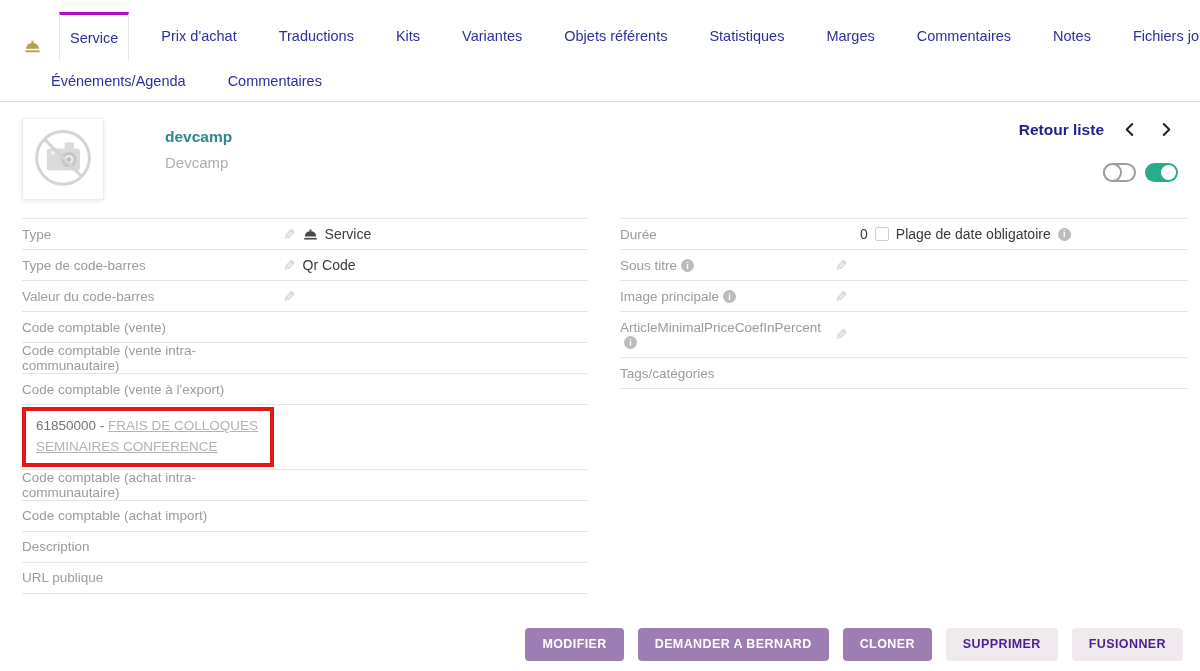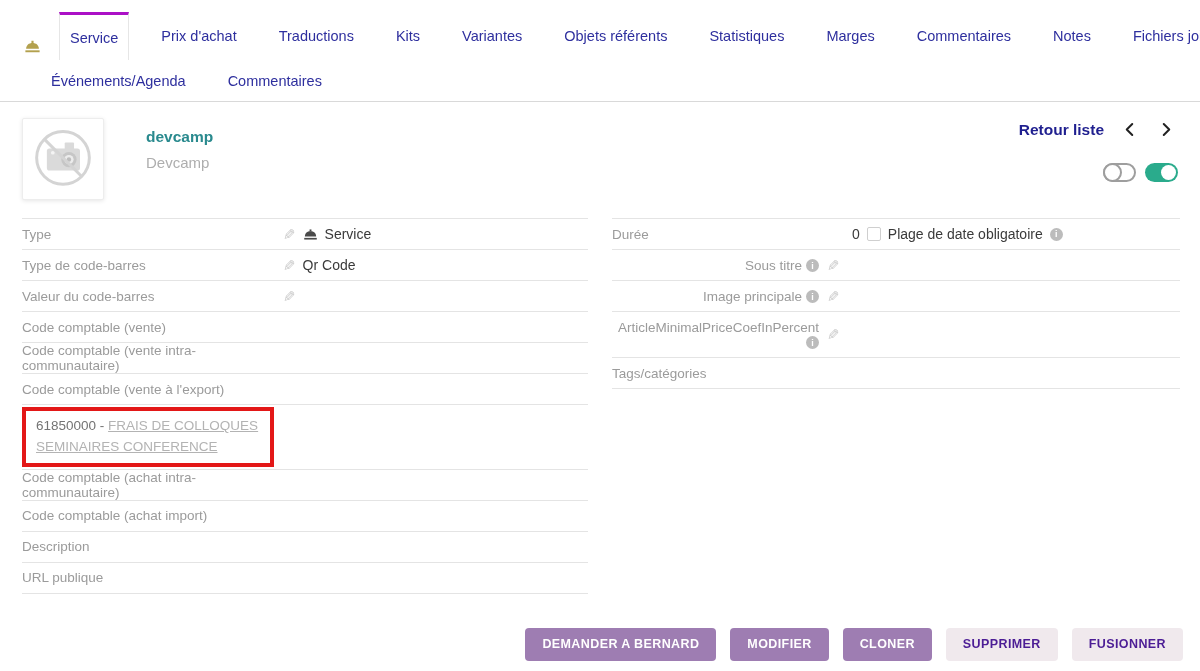--- a/index.html
+++ b/index.html
@@ -10,60 +10,60 @@
   .tabbar { position:relative; border-bottom:1px solid #d9d9d9; background:#fff; }
   .bell-gold { position:absolute; left:24px; top:26px; color:#b3a14e; }
   .tabs-line1 { display:flex; align-items:stretch; height:48px; margin:12px 0 0 48px; }
   .tabs-line2 { display:flex; margin-left:30px; padding:13px 0 12px; }
   .tab { display:flex; align-items:center; padding:0 10px; margin:0 11px;
          font-size:14.5px; color:#2e2f9e; cursor:pointer; white-space:nowrap; }
   .tab.active { border-top:3px solid #ab10c6; border-left:1px solid #e6e6e6;
                 border-right:1px solid #e6e6e6; background:#fff; }
 
   
-  .header { display:flex; padding:16px 22px 6px; }
+  .header { display:flex; padding:16px 22px 6px;gap:19px; }
   .thumb { width:82px; height:82px; background:#fff; border:1px solid #ededed;
            border-radius:2px; box-shadow:0 1px 4px rgba(0,0,0,.10);
            display:flex; align-items:center; justify-content:center; }
   .titles { margin-left:42px; margin-top:10px; }
   .ptitle { color:#2a8a8e; font-weight:bold; font-size:15.5px; }
   .psub   { color:#aeaeae; font-size:15px; margin-top:8px; }
   .header-right { margin-left:auto; display:flex; flex-direction:column; align-items:flex-end; }
   .retour-row { display:flex; align-items:center; gap:14px; margin-top:2px; }
   .retour { color:#1f1f8f; font-weight:bold; font-size:15.5px; cursor:pointer; }
   .chev { display:flex; align-items:center; padding:2px 6px; cursor:pointer; }
   .toggles { display:flex; gap:9px; margin-top:24px; }
   .toggle { position:relative; width:33px; height:19px; border-radius:10px; cursor:pointer; }
   .toggle.off { border:2px solid #9e9e9e; }
   .toggle.off .knob { position:absolute; left:-2px; top:-2px; width:19px; height:19px;
                       border:2px solid #9e9e9e; border-radius:50%; background:#fff; }
   .toggle.on { background:#2aab8c; }
   .toggle.on .knob { position:absolute; right:2px; top:2px; width:15px; height:15px;
                      border-radius:50%; background:#fff; }
 
   
-  .fields { display:grid; grid-template-columns:566px 568px; column-gap:24px;
+  .fields { display:grid; grid-template-columns:566px 568px; column-gap:32px;
             padding:0 22px; margin-top:12px; align-items:start; }
   .fcol { border-top:1px solid #e4e4e4; }
   .frow { display:flex; align-items:center; min-height:31px;
           border-bottom:1px solid #e4e4e4; }
   .frow.tall { min-height:50px; }
   .frow.tall2 { min-height:46px; }
   .flabel { flex:0 0 261px; color:#9b9b9b; font-size:13.5px; padding-right:8px; }
   .fcol.right .flabel { flex:0 0 215px; }
   .fvalue { display:flex; align-items:center; gap:7px; font-size:14px; color:#3a3a3a; flex:1; }
   .pencil { color:#c9c9c9; font-size:15px; display:inline-block;
             transform:scaleX(-1); cursor:pointer; line-height:1; }
   .bell-dark { color:#4a4a4a; display:flex; align-items:center; }
   .info { display:inline-flex; align-items:center; justify-content:center;
           width:13px; height:13px; border-radius:50%; background:#bcbcbc;
           color:#fff; font-size:9px; font-weight:bold; font-style:normal; flex:0 0 13px; }
   .checkbox { width:14px; height:14px; border:1px solid #cfcfcf; border-radius:2px;
               background:#fff; cursor:pointer; flex:0 0 14px; }
-  .labelwrap { display:inline;text-align:right; }
+  .labelwrap { display:inline; }
   .labelwrap .info { display:inline-flex; vertical-align:middle; margin-left:4px; }
 
   
   .highlight-box { border:4px solid #e31717; padding:5px 10px; max-width:252px;
                    font-size:13.5px; line-height:1.55; margin:2px 0; }
   .hl-code { color:#737373; }
   .hl-rest { color:#b3b3b3;text-decoration:underline; }
 
   
   .actions { display:flex; justify-content:flex-end; gap:14px; padding:0 17px; margin-top:34px; }
@@ -253,18 +253,18 @@
       </div>
     </div>
     <div class="frow">
       <div class="flabel">Tags/catégories</div>
       <div class="fvalue"></div>
     </div>
   </div>
 </div>
 
 <div class="actions">
+  <button class="btn primary">MODIFIER</button>
   <button class="btn primary">DEMANDER A BERNARD</button>
-  <button class="btn primary">MODIFIER</button>
   <button class="btn primary">CLONER</button>
   <button class="btn secondary">SUPPRIMER</button>
   <button class="btn secondary">FUSIONNER</button>
 </div>
 
 </body></html>

